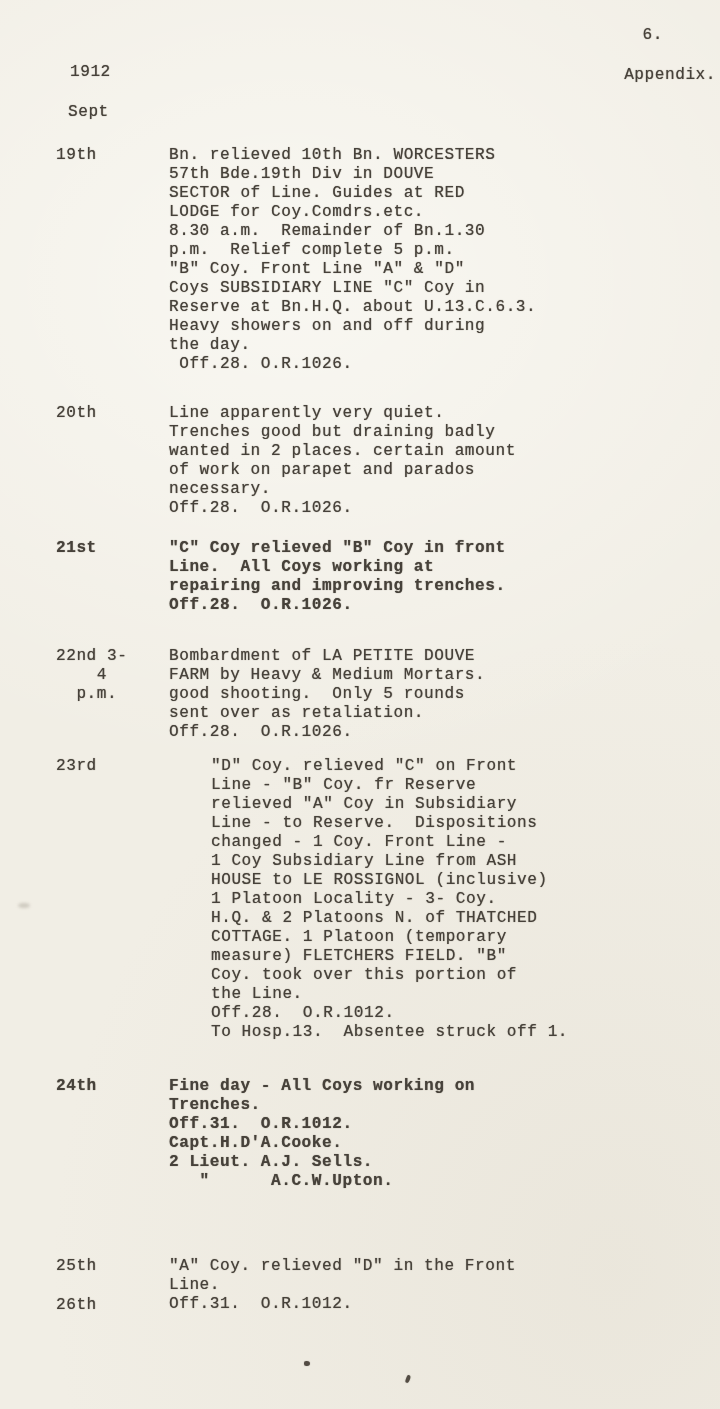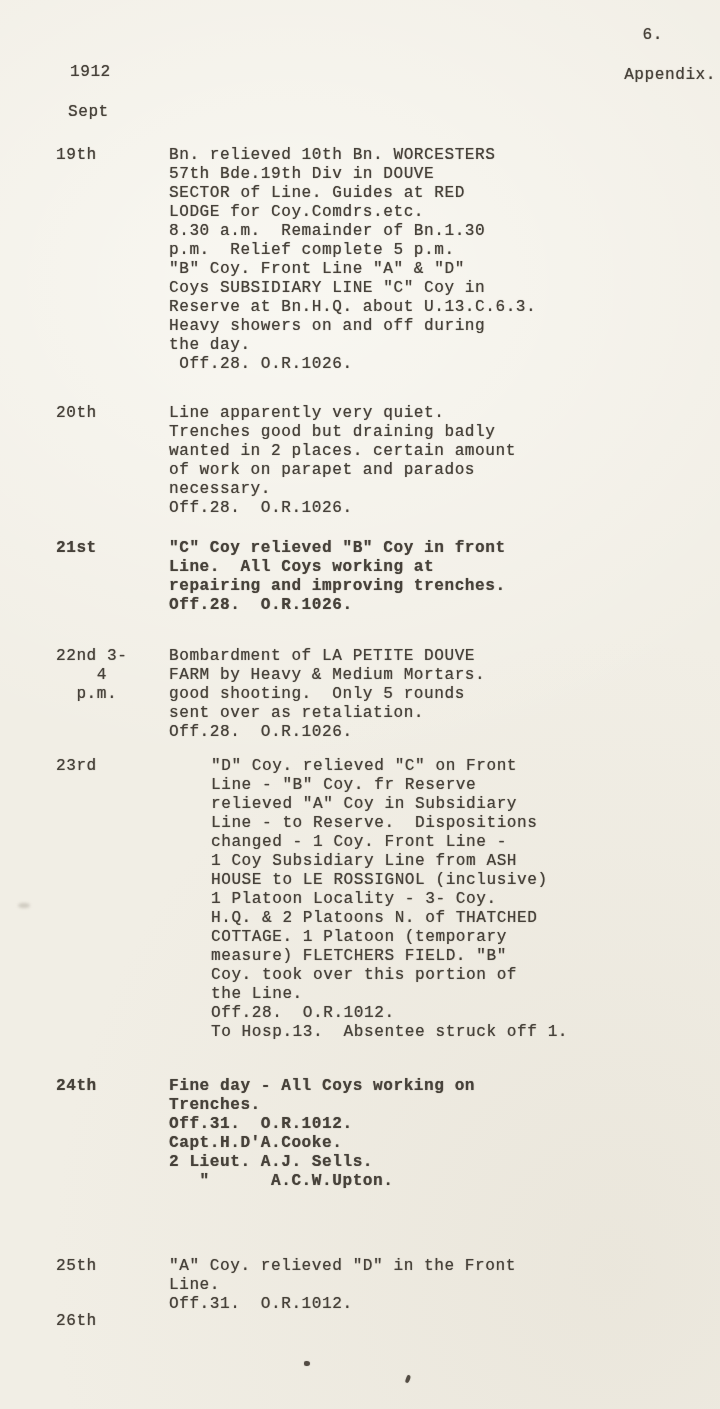--- a/index.html
+++ b/index.html
@@ -133,19 +133,19 @@
    "      A.C.W.Upton.</div>
 </div>
 
 <div class="entry" style="top:1221px;margin-top:36px;">
   <div class="date-col typed">25th</div>
   <div class="body-col typed">"A" Coy. relieved "D" in the Front
 Line.
 Off.31.  O.R.1012.</div>
 </div>
 
-<div class="entry" style="top:1296px;margin-top:16px;">
+<div class="entry" style="top:1296px;">
   <div class="date-col typed">26th</div>
 </div>
 
 <div class="speck" style="left:304px;top:1361px;width:6px;height:5px;"></div>
 <div class="speck" style="left:406px;top:1375px;width:4px;height:8px;transform:rotate(20deg);"></div>
 <div class="smudge" style="left:18px;top:903px;width:12px;height:5px;"></div>
 
 </body></html>

